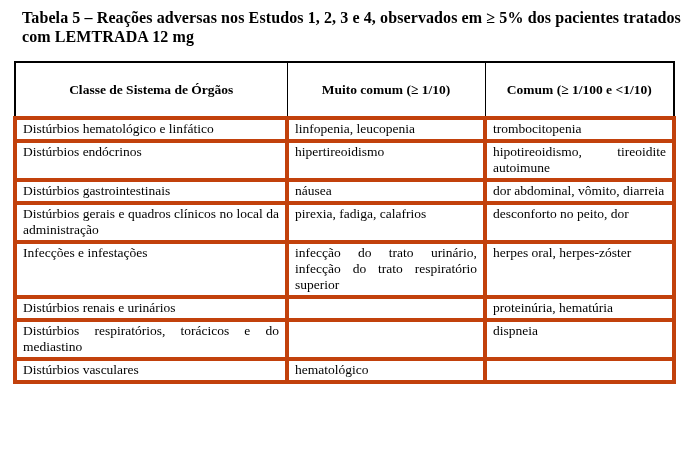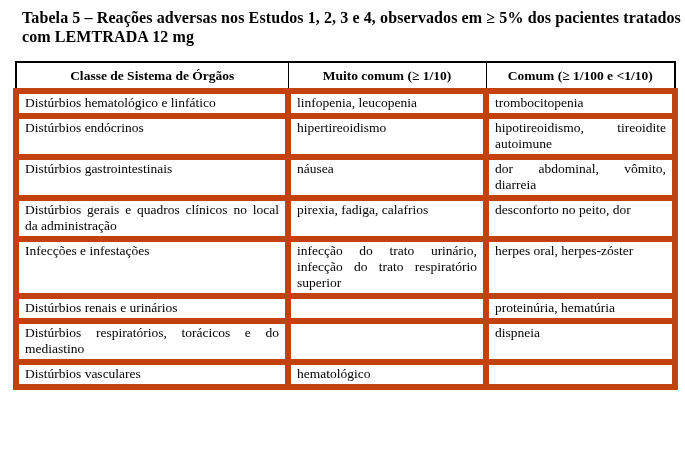--- a/index.html
+++ b/index.html
@@ -32,26 +32,26 @@
     width: 659px;
     margin-left: 6px;
     border: 2px solid #000000;
   }
   table.adv-table th {
     border: 1px solid #000000;
     font-size: 13.5px;
     font-weight: bold;
     text-align: center;
     vertical-align: middle;
-    padding: 4px 4px;
+    padding: 18px 4px;
     line-height: 17px;
     overflow: hidden;
   }
   table.adv-table td {
-    border: 6px solid #c2410c;
+    border: 4px solid #c2410c;
     font-size: 13.5px;
     line-height: 16px;
     vertical-align: top;
     text-align: justify;
     padding: 1px 6px 2px 6px;
     overflow: hidden;
   }
   col.c0 { width: 272px; }
   col.c1 { width: 198px; }
   col.c2 { width: 189px; }

